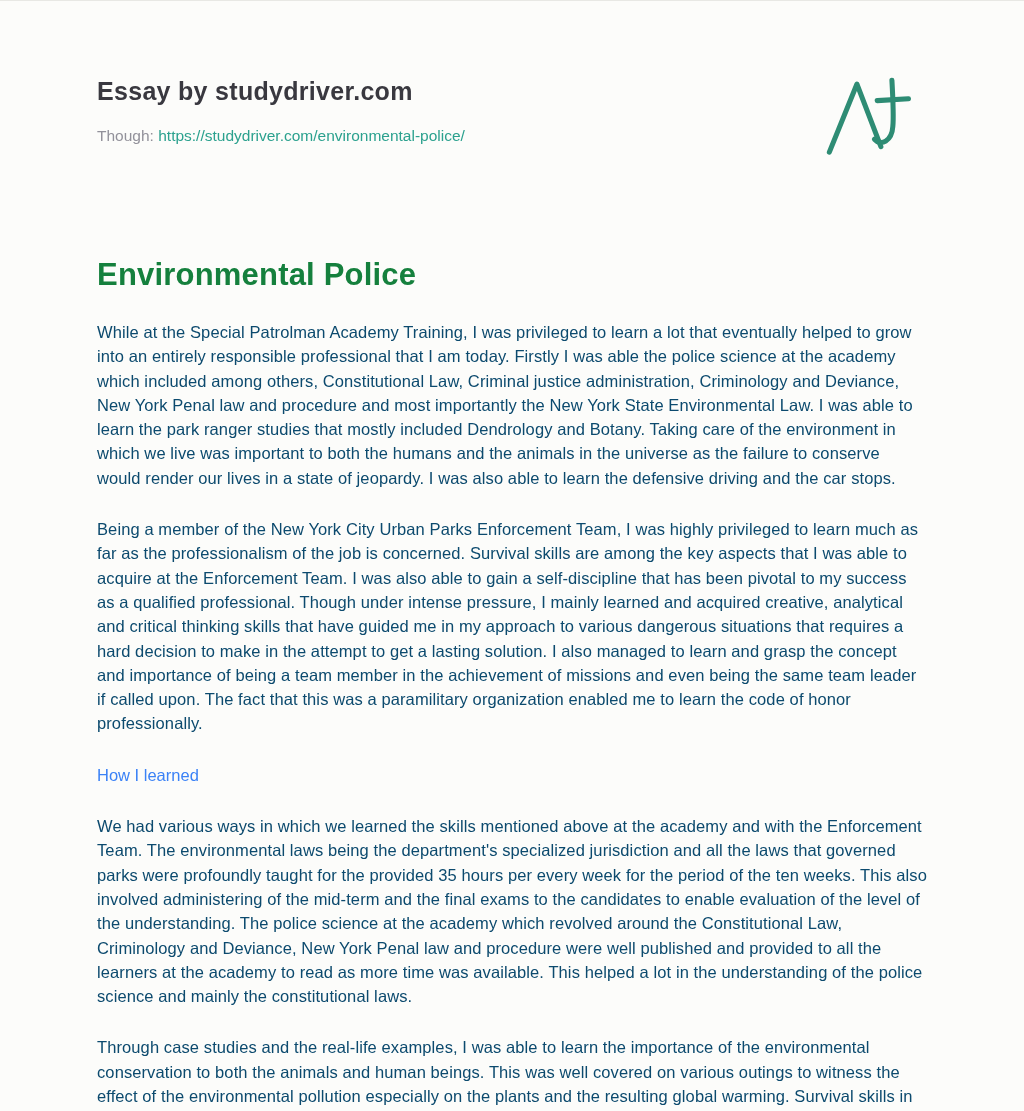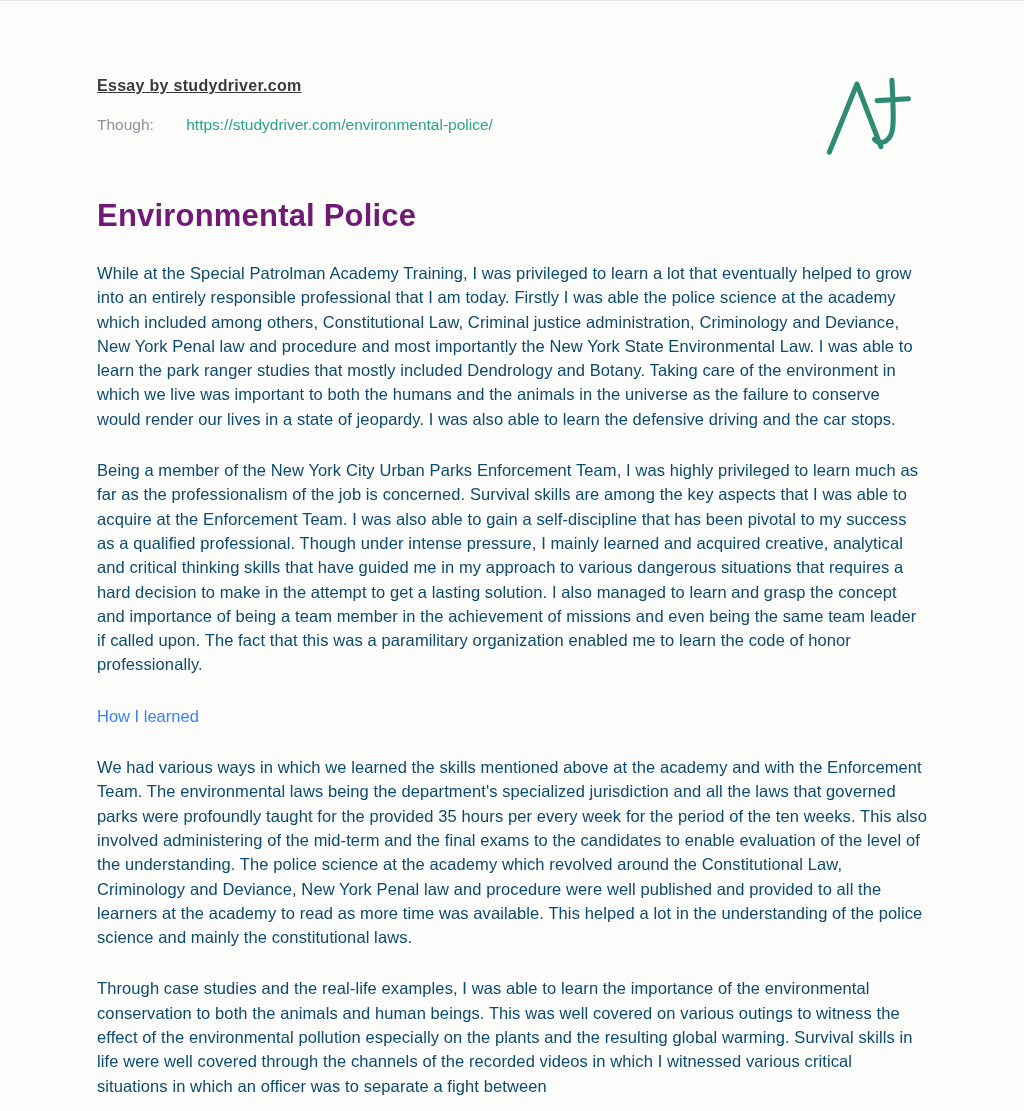--- a/index.html
+++ b/index.html
@@ -18,49 +18,47 @@
     box-sizing: border-box;
   }
   .content {
     margin: 0 97px;
   }
   .header {
     padding-top: 76px;
     position: relative;
   }
   .essay-by {
-    font-size: 16px;
+    font-size: 25px;
     font-weight: 700;
     color: #39383f;
     letter-spacing: 0.3px;
-    text-decoration: underline;
   }
   .source-line {
     margin-top: 21px;
     font-size: 15.5px;
     color: #92919a;
   }
   .source-link {
     color: #2ba18e;
     text-decoration: none;
     cursor: pointer;
-    margin-left: 28px;
   }
   .logo {
     position: absolute;
     top: 72px;
     right: 13px;
     width: 92px;
     height: 92px;
   }
   .article-title {
-    margin-top: 64px;
+    margin-top: 112px;
     font-size: 31px;
     font-weight: 600;
-    color: #701a75;
+    color: #15803d;
     letter-spacing: 0.2px;
   }
   .para {
     margin-top: 27px;
     font-size: 16.5px;
     line-height: 24.3px;
     color: #0c4a6e;
     letter-spacing: 0.1px;
   }
   .section-heading {

